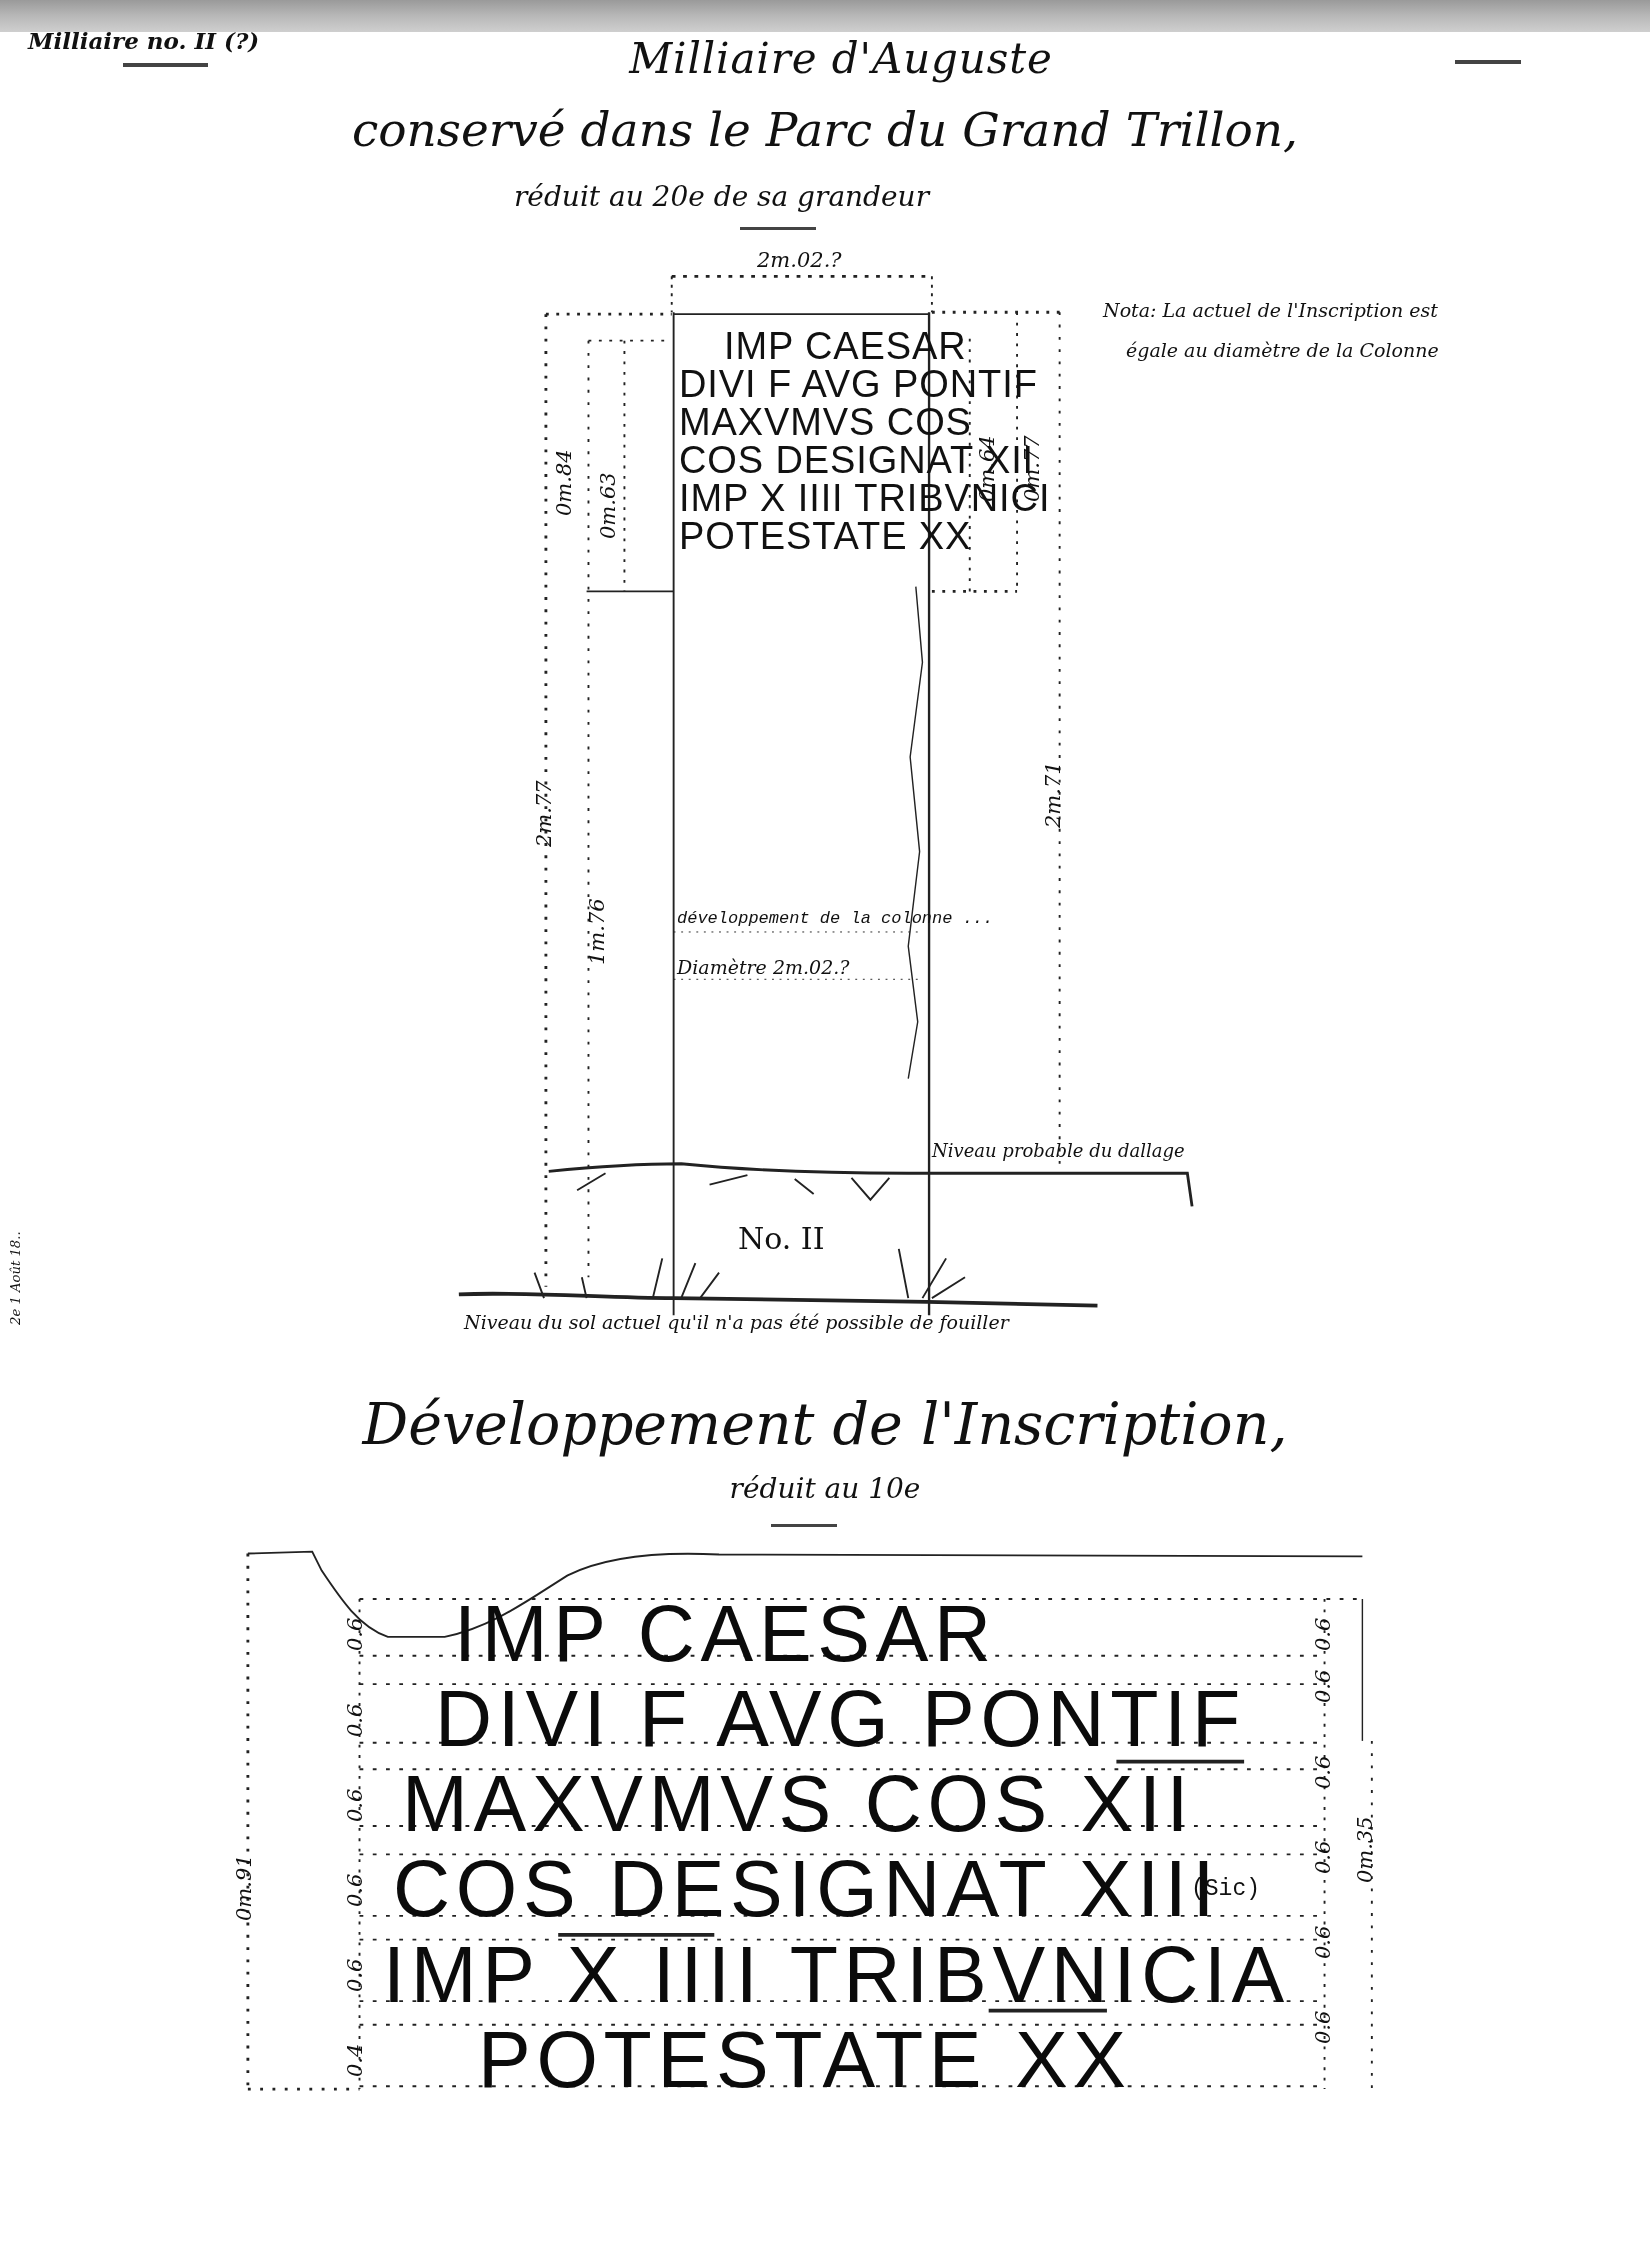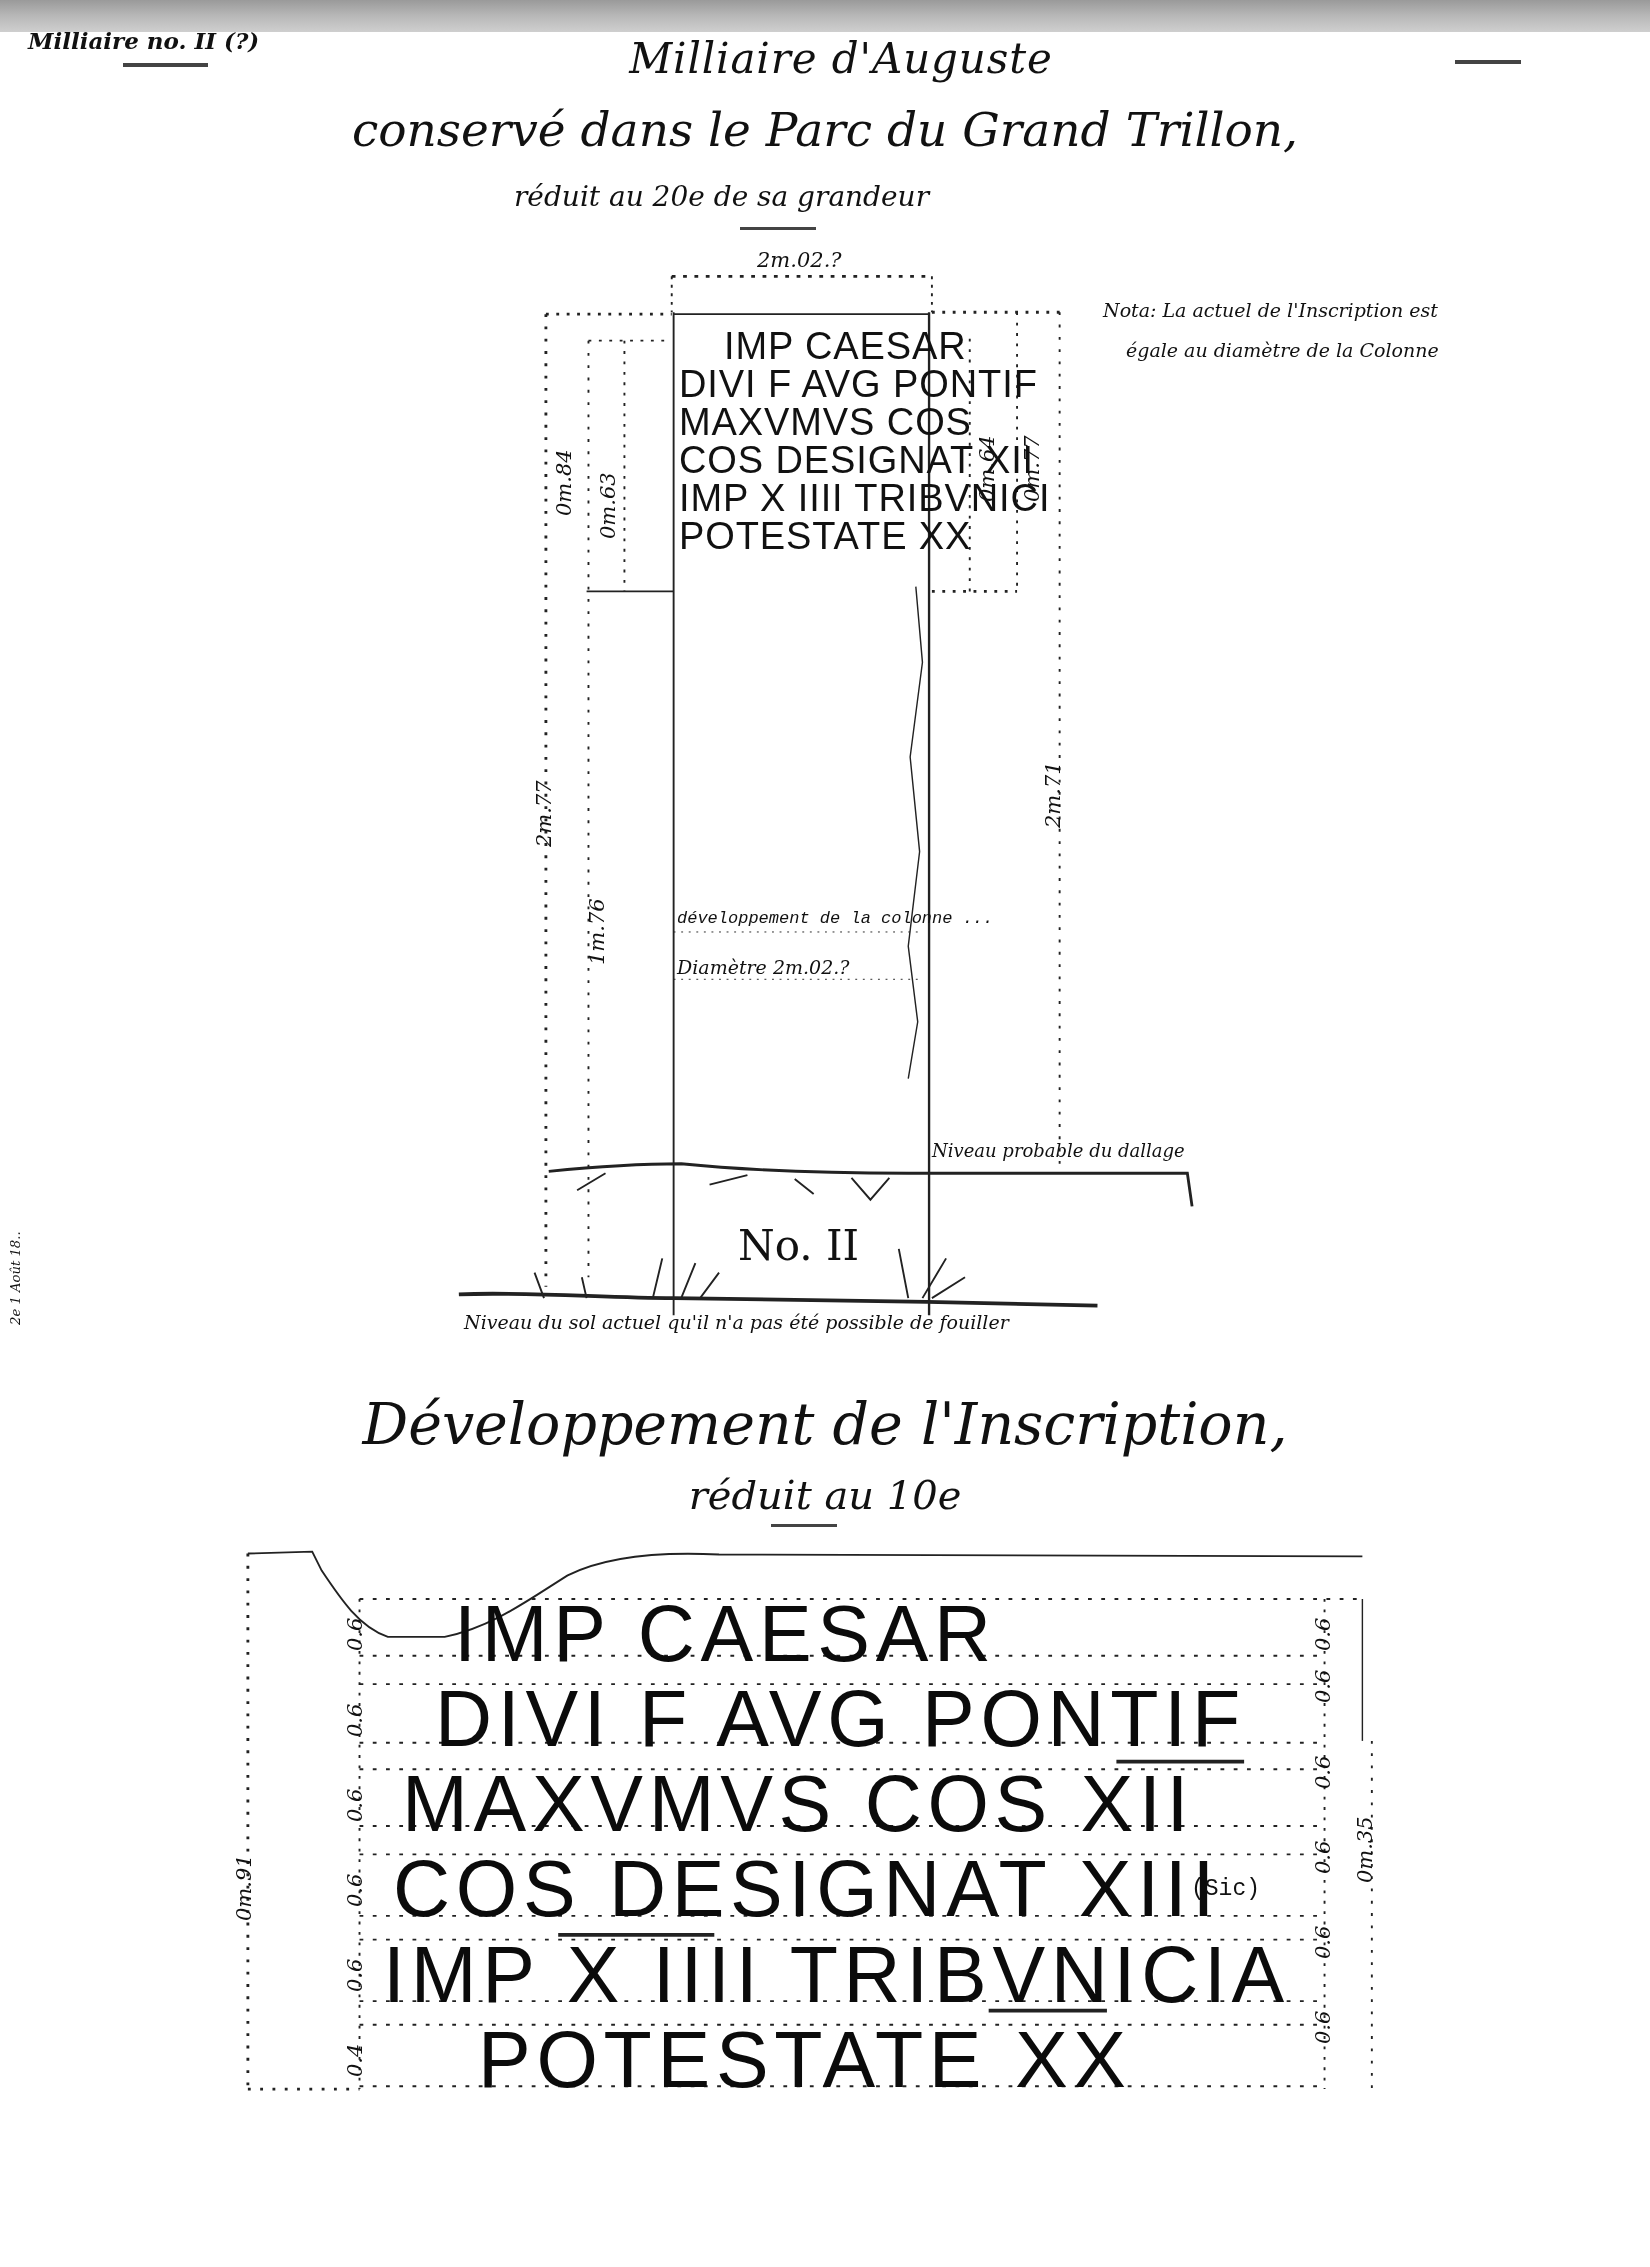--- a/index.html
+++ b/index.html
@@ -13,21 +13,21 @@
   .title2 { left:0; width:1650px; text-align:center; top:102px; font-size:47px; }
   .title3 { left:0; width:1443px; text-align:center; top:180px; font-size:28px; }
   .corner-note { left:28px; top:26.5px; font-size:23px; font-weight:bold; }
   .small-rule { position:absolute; height:3.8px; background:#444; }
   svg { position:absolute; left:0; top:0; }
   .insc { font-family:"Liberation Sans", sans-serif; color:#111; white-space:nowrap; }
   .note { font-size:19px; }
   .dim { font-size:21px; font-style:italic; font-family:"DejaVu Serif", serif; white-space:nowrap; }
   .rot { transform-origin:left top; transform:rotate(-90deg); }
   .dev-title { left:0; width:1650px; text-align:center; top:1391px; font-size:57px; }
-  .dev-sub { left:0; width:1650px; text-align:center; top:1472px; font-size:40px; }
+  .dev-sub { left:0; width:1650px; text-align:center; top:1472px; font-size:28px; }
   .dev-line { position:absolute; font-family:"Liberation Sans", sans-serif; font-size:79px; letter-spacing:5.7px; color:#0b0b0b; white-space:nowrap; font-weight:300; }
   .side-stamp { left:7.6px; top:1306px; font-size:13.2px; }
 </style>
 </head>
 <body>
 
 <div class="scan-top"></div>
 
 <div class="abs script corner-note">Milliaire no. II (?)</div>
 <div class="small-rule" style="left:123px;top:63px;width:85px;"></div>
@@ -124,21 +124,21 @@
 <div class="abs dim rot" style="left:975px;top:502px;">0m.64</div>
 <div class="abs dim rot" style="left:1020px;top:502px;">0m.77</div>
 <div class="abs dim rot" style="left:532px;top:847px;">2m.77</div>
 <div class="abs dim rot" style="left:585px;top:965px;">1m.76</div>
 <div class="abs dim rot" style="left:1041px;top:828px;">2m.71</div>
 
 <div class="abs script" style="left:677px;top:909px;font-size:17px;font-family:Liberation Mono, monospace;">développement de la colonne ...</div>
 <div class="abs script" style="left:677px;top:956px;font-size:19px;">Diamètre 2m.02.?</div>
 
 <div class="abs script" style="left:932px;top:1140px;font-size:18px;">Niveau probable du dallage</div>
-<div class="abs" style="left:738px;top:1221px;font-size:42px;font-family:'DejaVu Serif',serif;">No. II</div>
+<div class="abs" style="left:738px;top:1221px;font-size:30px;font-family:'DejaVu Serif',serif;">No. II</div>
 <div class="abs script" style="left:464px;top:1311px;font-size:19px;">Niveau du sol actuel qu'il n'a pas été possible de fouiller</div>
 
 <div class="abs script dev-title">Développement de l'Inscription,</div>
 <div class="abs script dev-sub">réduit au 10e</div>
 <div class="small-rule" style="left:771px;top:1524px;width:66px;height:2.8px;"></div>
 
 <div class="dev-line" style="left:454px;top:1588px;">IMP CAESAR</div>
 <div class="dev-line" style="left:435px;top:1673px;">DIVI F AVG PONTIF</div>
 <div class="dev-line" style="left:402px;top:1758px;">MAXVMVS COS XII</div>
 <div class="dev-line" style="left:393px;top:1843px;">COS DESIGNAT XIII</div>

